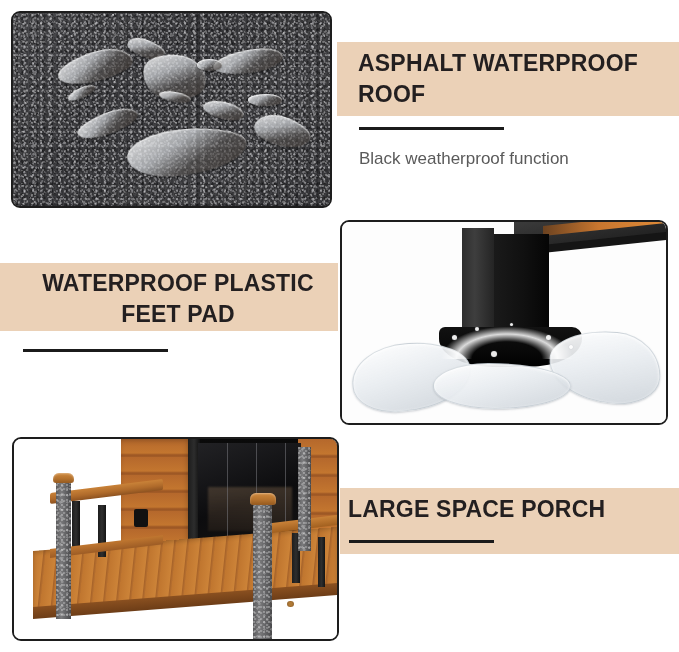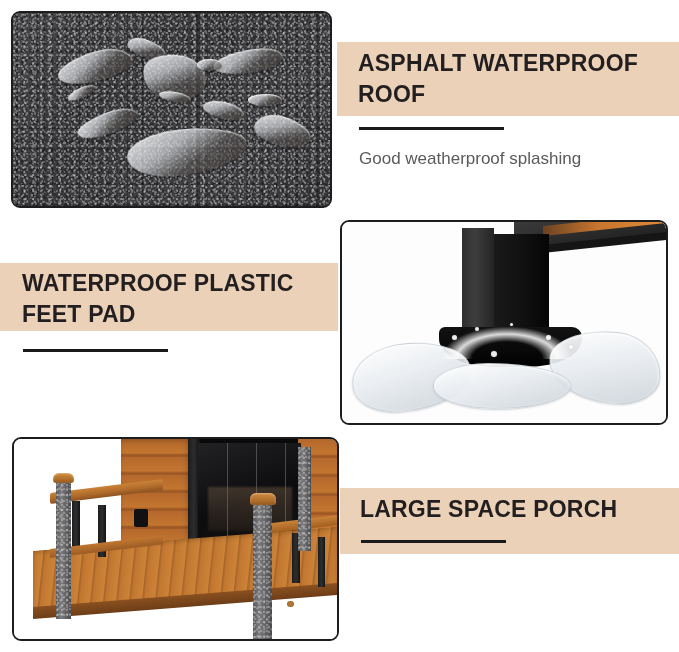--- a/index.html
+++ b/index.html
@@ -32,22 +32,22 @@
   .banner-1 { left: 337px; top: 42px;  width: 342px; height: 74px; }
   .banner-2 { left: 0px;   top: 263px; width: 338px; height: 68px; }
   .banner-3 { left: 340px; top: 488px; width: 339px; height: 66px; }
 
   
   .textblock {
     position: absolute;
     z-index: 3;
   }
   .tb-1 { left: 358px; top: 48px;  width: 310px; }
-  .tb-2 { left: 22px;  top: 268px; width: 312px; }
-  .tb-3 { left: 360px; top: 494px; width: 308px; }
+  .tb-2 { left: 22px;  top: 268px; width: 312px; text-align: center; }
+  .tb-3 { left: 348px; top: 494px; width: 308px; }
 
   .feat-title {
     font-size: 23px;
     font-weight: bold;
     line-height: 31px;
     letter-spacing: 0.2px;
     color: #231f20;
     margin: 0;
     text-transform: uppercase;
     white-space: pre-line;
@@ -342,21 +342,21 @@
       <div class="drop d11"></div>
       <div class="drop d12"></div>
     </div>
     <span class="sr">Close-up of a dark granular asphalt roof shingle surface with beaded water droplets sitting on top</span>
   </div>
 
   <div class="textblock tb-1">
     <h2 class="feat-title">ASPHALT WATERPROOF
 ROOF</h2>
     <div class="rule"></div>
-    <p class="feat-desc">Good weatherproof splashing</p>
+    <p class="feat-desc">Black weatherproof function</p>
   </div>
 
   <div class="textblock tb-2">
     <h2 class="feat-title">WATERPROOF PLASTIC
 FEET PAD</h2>
     <div class="rule"></div>
   </div>
 
   <div class="panel panel-feetpad">
     <div class="panel-inner">

